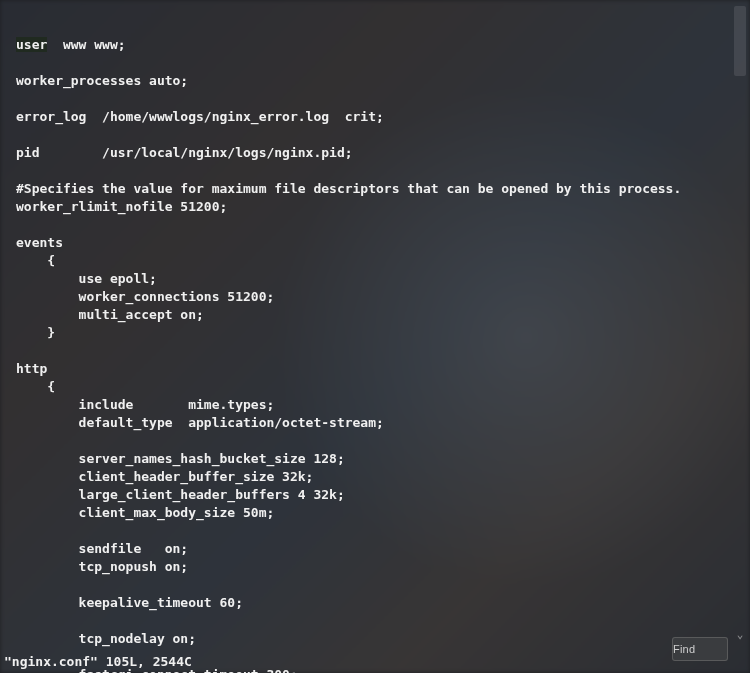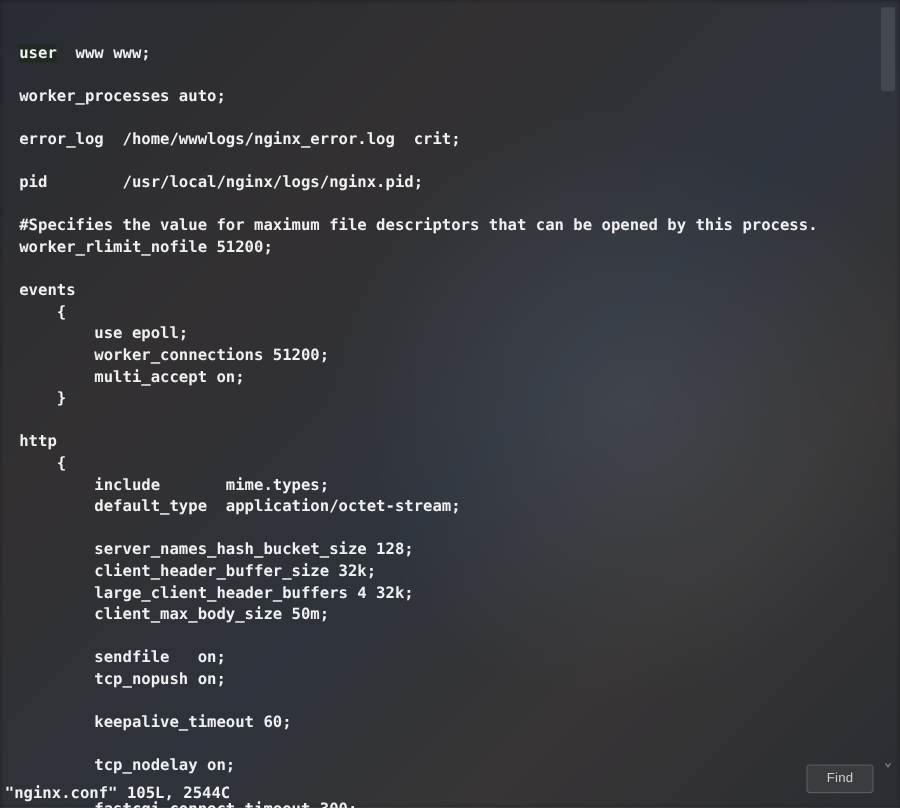--- a/index.html
+++ b/index.html
@@ -83,21 +83,21 @@
     width: 54px;
     background: rgba(60,62,64,0.9);
     border: 1px solid rgba(120,120,120,0.5);
     border-radius: 3px;
     color: #cfcfcf;
     font-family: -apple-system, "Helvetica Neue", Arial, sans-serif;
     font-size: 11px;
     font-weight: 400;
     display: flex;
     align-items: center;
-    justify-content: center;
+    justify-content: flex-start;
     letter-spacing: 0.2px;
   }
 </style>
 </head>
 <body>
 
 <div class="bg"></div>
 <div class="dim"></div>
 
 <div class="terminal">

